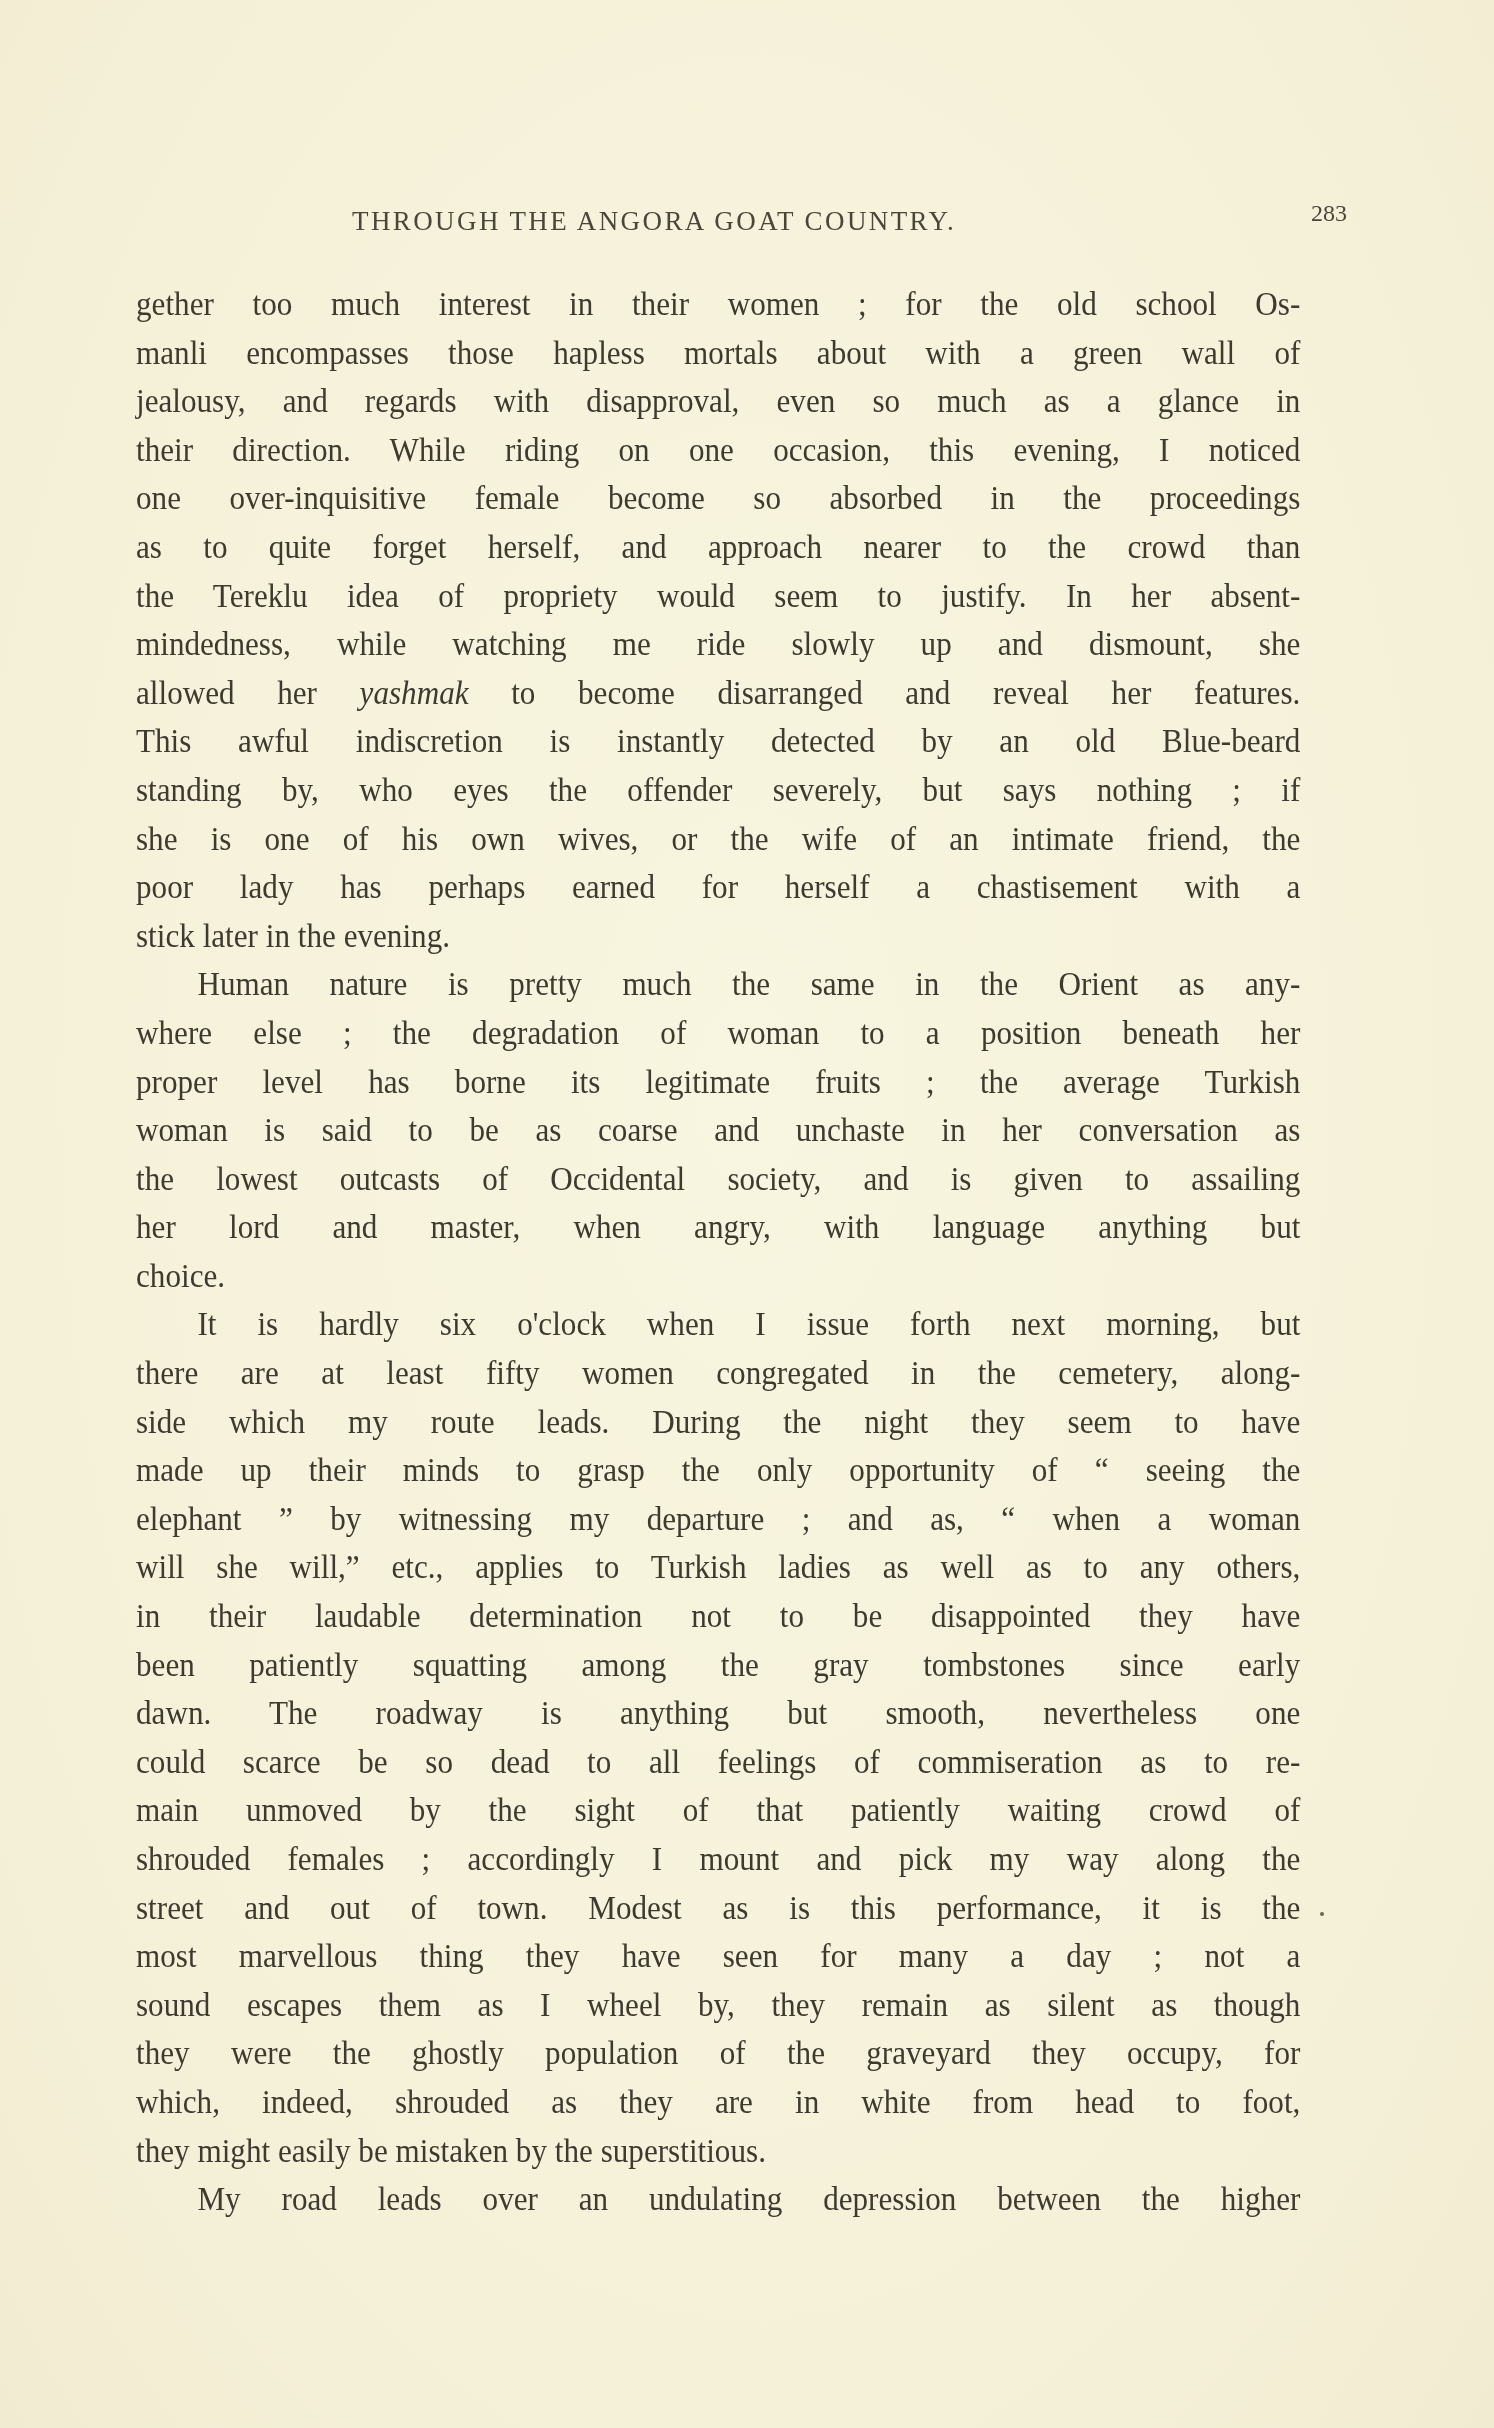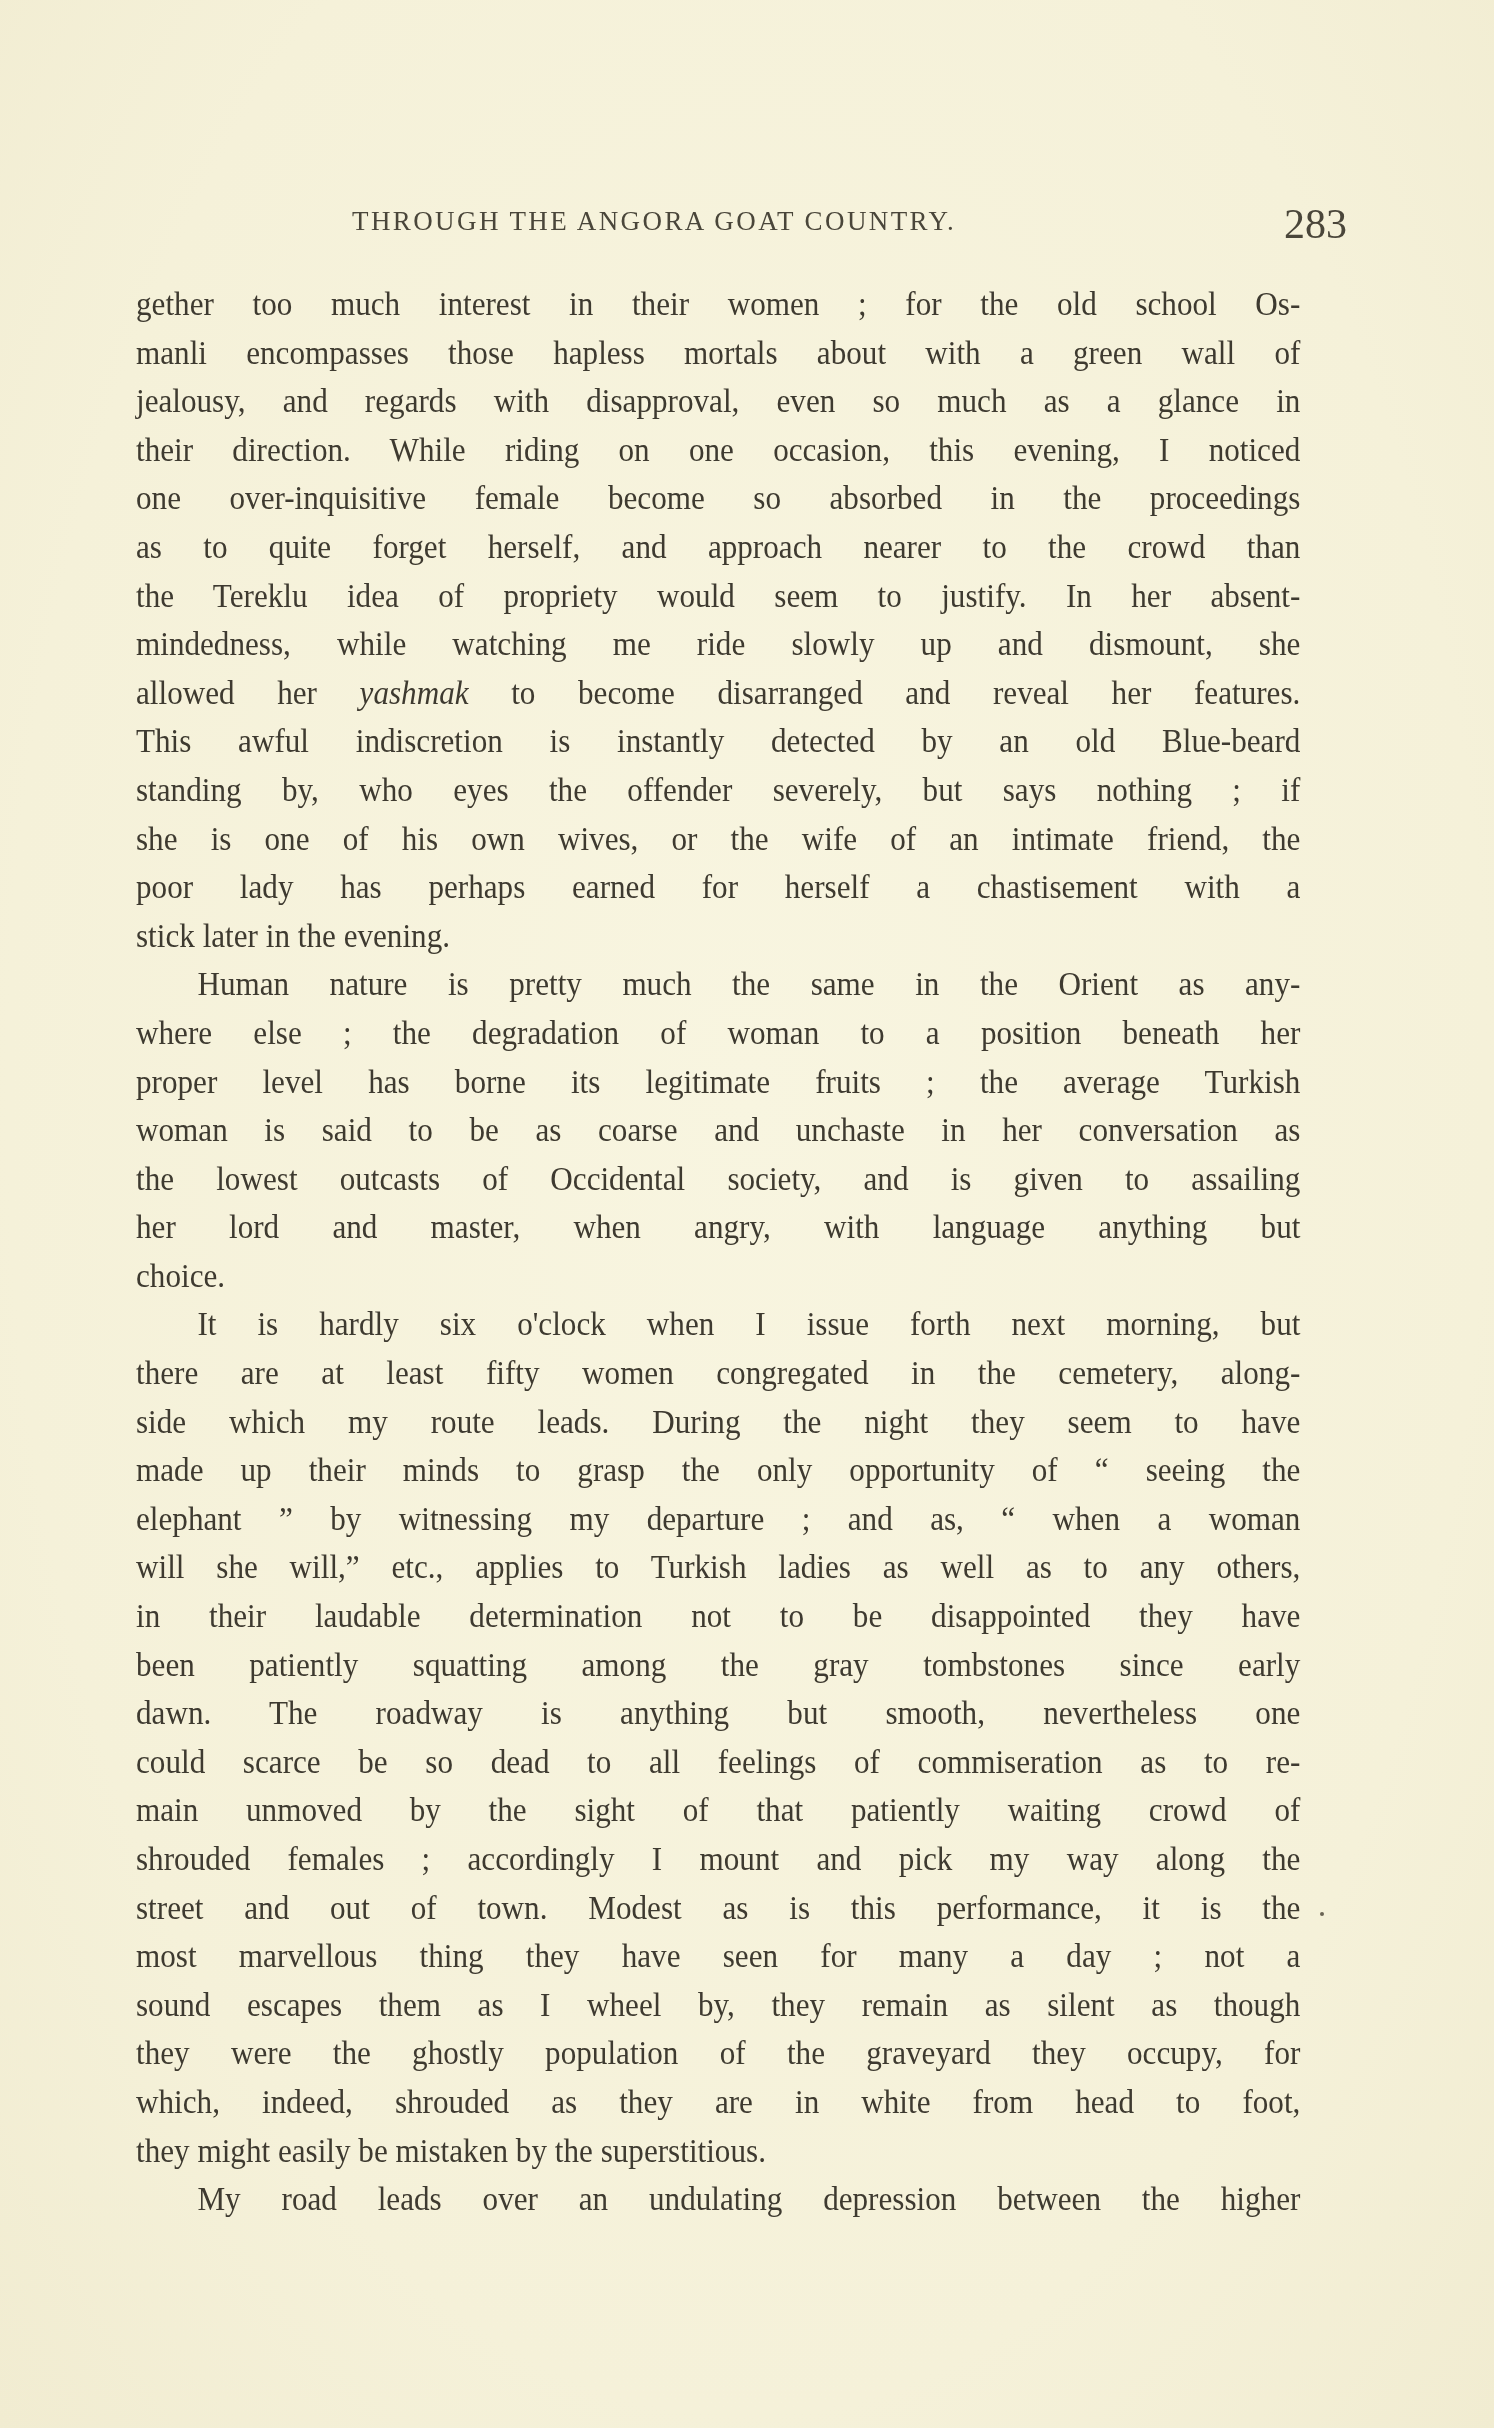--- a/index.html
+++ b/index.html
@@ -16,21 +16,21 @@
   }
   .running-head {
     position: absolute; top: 200px; left: 308px; width: 995px; height: 48px; margin-left: 44px;
   }
   .running-title {
     position: absolute; left: 0; top: 6px;
     font-size: 27px; letter-spacing: 2.4px; color: #4a463a;
   }
   .page-number {
     position: absolute; right: 0; top: 0;
-    font-size: 42px; color: #4a463a;
+    font-size: 24px; color: #4a463a;
   }
   .body-text {
     position: absolute; left: 136px; top: 280px; width: 1165px; font-family: Liberation Serif, serif;
   }
   .line {
     height: 48.6px; line-height: 48.6px;
     font-size: 33.5px;
     white-space: nowrap;
     text-align: justify; text-align-last: justify;
     transform: scaleX(0.93); transform-origin: left center;

